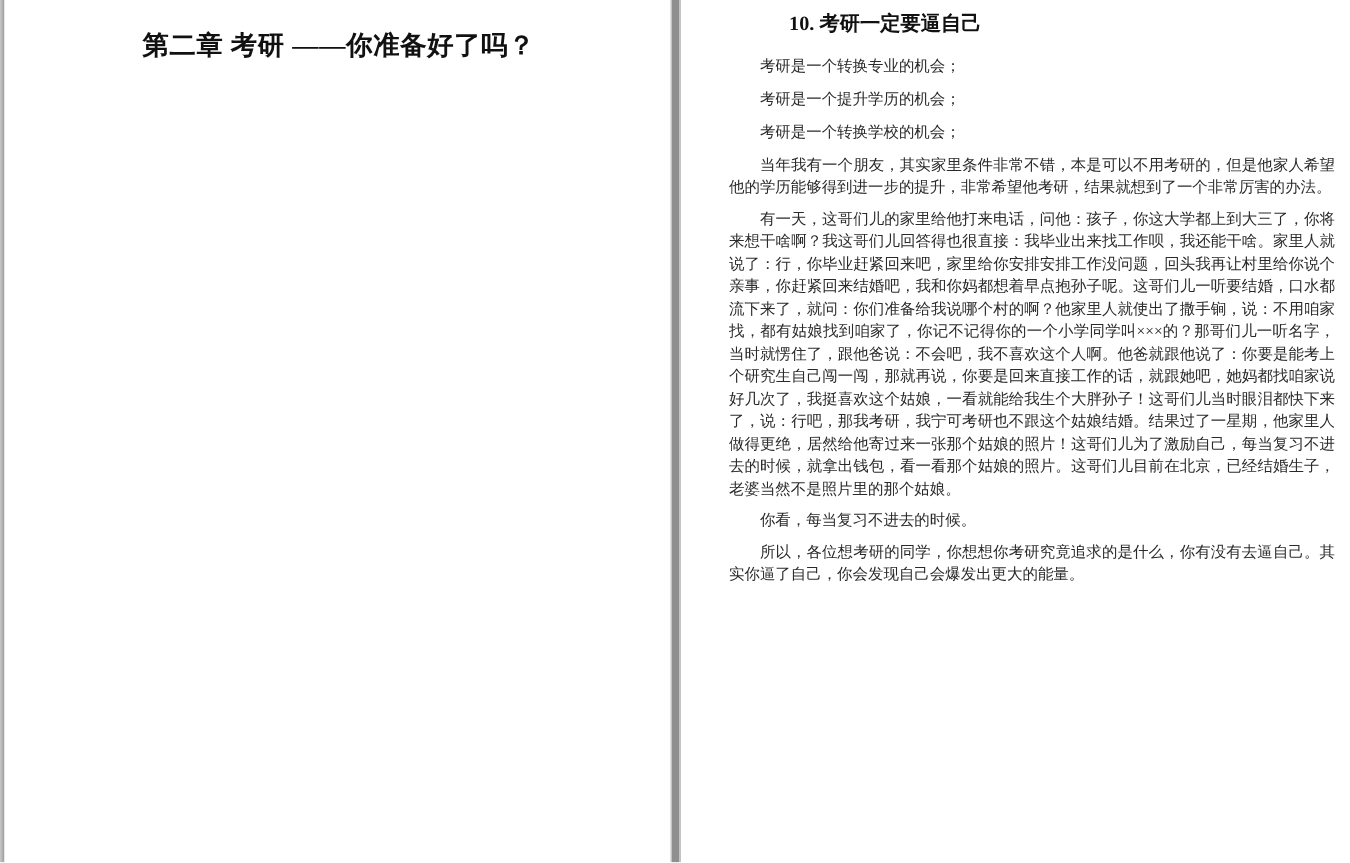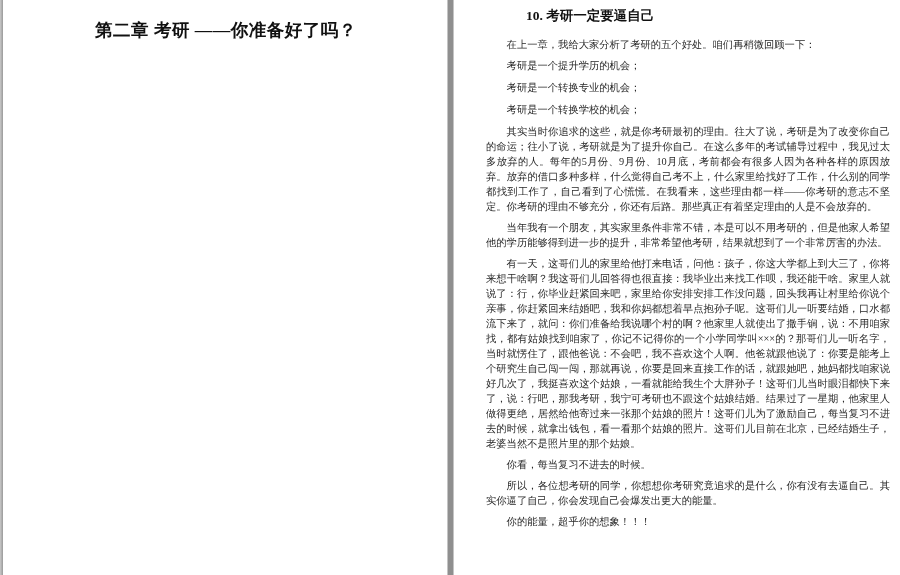--- a/index.html
+++ b/index.html
@@ -84,26 +84,23 @@
 
   <div class="page page-left">
     <div class="chapter-title">第二章 考研 ——你准备好了吗？</div>
   </div>
 
   <div class="gutter"></div>
 
   <div class="page page-right">
     <h2 class="section-heading">10. 考研一定要逼自己</h2>
     <div class="body-text">
-      <p>在上一章，我给大家分析了考研的五个好处。咱们再稍微回顾一下：</p>
+      <p class="pline">考研是一个转换专业的机会；</p>
       <p class="pline">考研是一个提升学历的机会；</p>
-      <p class="pline">考研是一个转换专业的机会；</p>
       <p class="pline">考研是一个转换学校的机会；</p>
-      <p>其实当时你追求的这些，就是你考研最初的理由。往大了说，考研是为了改变你自己的命运；往小了说，考研就是为了提升你自己。在这么多年的考试辅导过程中，我见过太多放弃的人。每年的5月份、9月份、10月底，考前都会有很多人因为各种各样的原因放弃。放弃的借口多种多样，什么觉得自己考不上，什么家里给找好了工作，什么别的同学都找到工作了，自己看到了心慌慌。在我看来，这些理由都一样——你考研的意志不坚定。你考研的理由不够充分，你还有后路。那些真正有着坚定理由的人是不会放弃的。</p>
       <p>当年我有一个朋友，其实家里条件非常不错，本是可以不用考研的，但是他家人希望他的学历能够得到进一步的提升，非常希望他考研，结果就想到了一个非常厉害的办法。</p>
       <p>有一天，这哥们儿的家里给他打来电话，问他：孩子，你这大学都上到大三了，你将来想干啥啊？我这哥们儿回答得也很直接：我毕业出来找工作呗，我还能干啥。家里人就说了：行，你毕业赶紧回来吧，家里给你安排安排工作没问题，回头我再让村里给你说个亲事，你赶紧回来结婚吧，我和你妈都想着早点抱孙子呢。这哥们儿一听要结婚，口水都流下来了，就问：你们准备给我说哪个村的啊？他家里人就使出了撒手锏，说：不用咱家找，都有姑娘找到咱家了，你记不记得你的一个小学同学叫×××的？那哥们儿一听名字，当时就愣住了，跟他爸说：不会吧，我不喜欢这个人啊。他爸就跟他说了：你要是能考上个研究生自己闯一闯，那就再说，你要是回来直接工作的话，就跟她吧，她妈都找咱家说好几次了，我挺喜欢这个姑娘，一看就能给我生个大胖孙子！这哥们儿当时眼泪都快下来了，说：行吧，那我考研，我宁可考研也不跟这个姑娘结婚。结果过了一星期，他家里人做得更绝，居然给他寄过来一张那个姑娘的照片！这哥们儿为了激励自己，每当复习不进去的时候，就拿出钱包，看一看那个姑娘的照片。这哥们儿目前在北京，已经结婚生子，老婆当然不是照片里的那个姑娘。</p>
       <p>你看，每当复习不进去的时候。</p>
       <p>所以，各位想考研的同学，你想想你考研究竟追求的是什么，你有没有去逼自己。其实你逼了自己，你会发现自己会爆发出更大的能量。</p>
-      <p>你的能量，超乎你的想象！！！</p>
     </div>
   </div>
 
 </div>
 
 </body></html>

